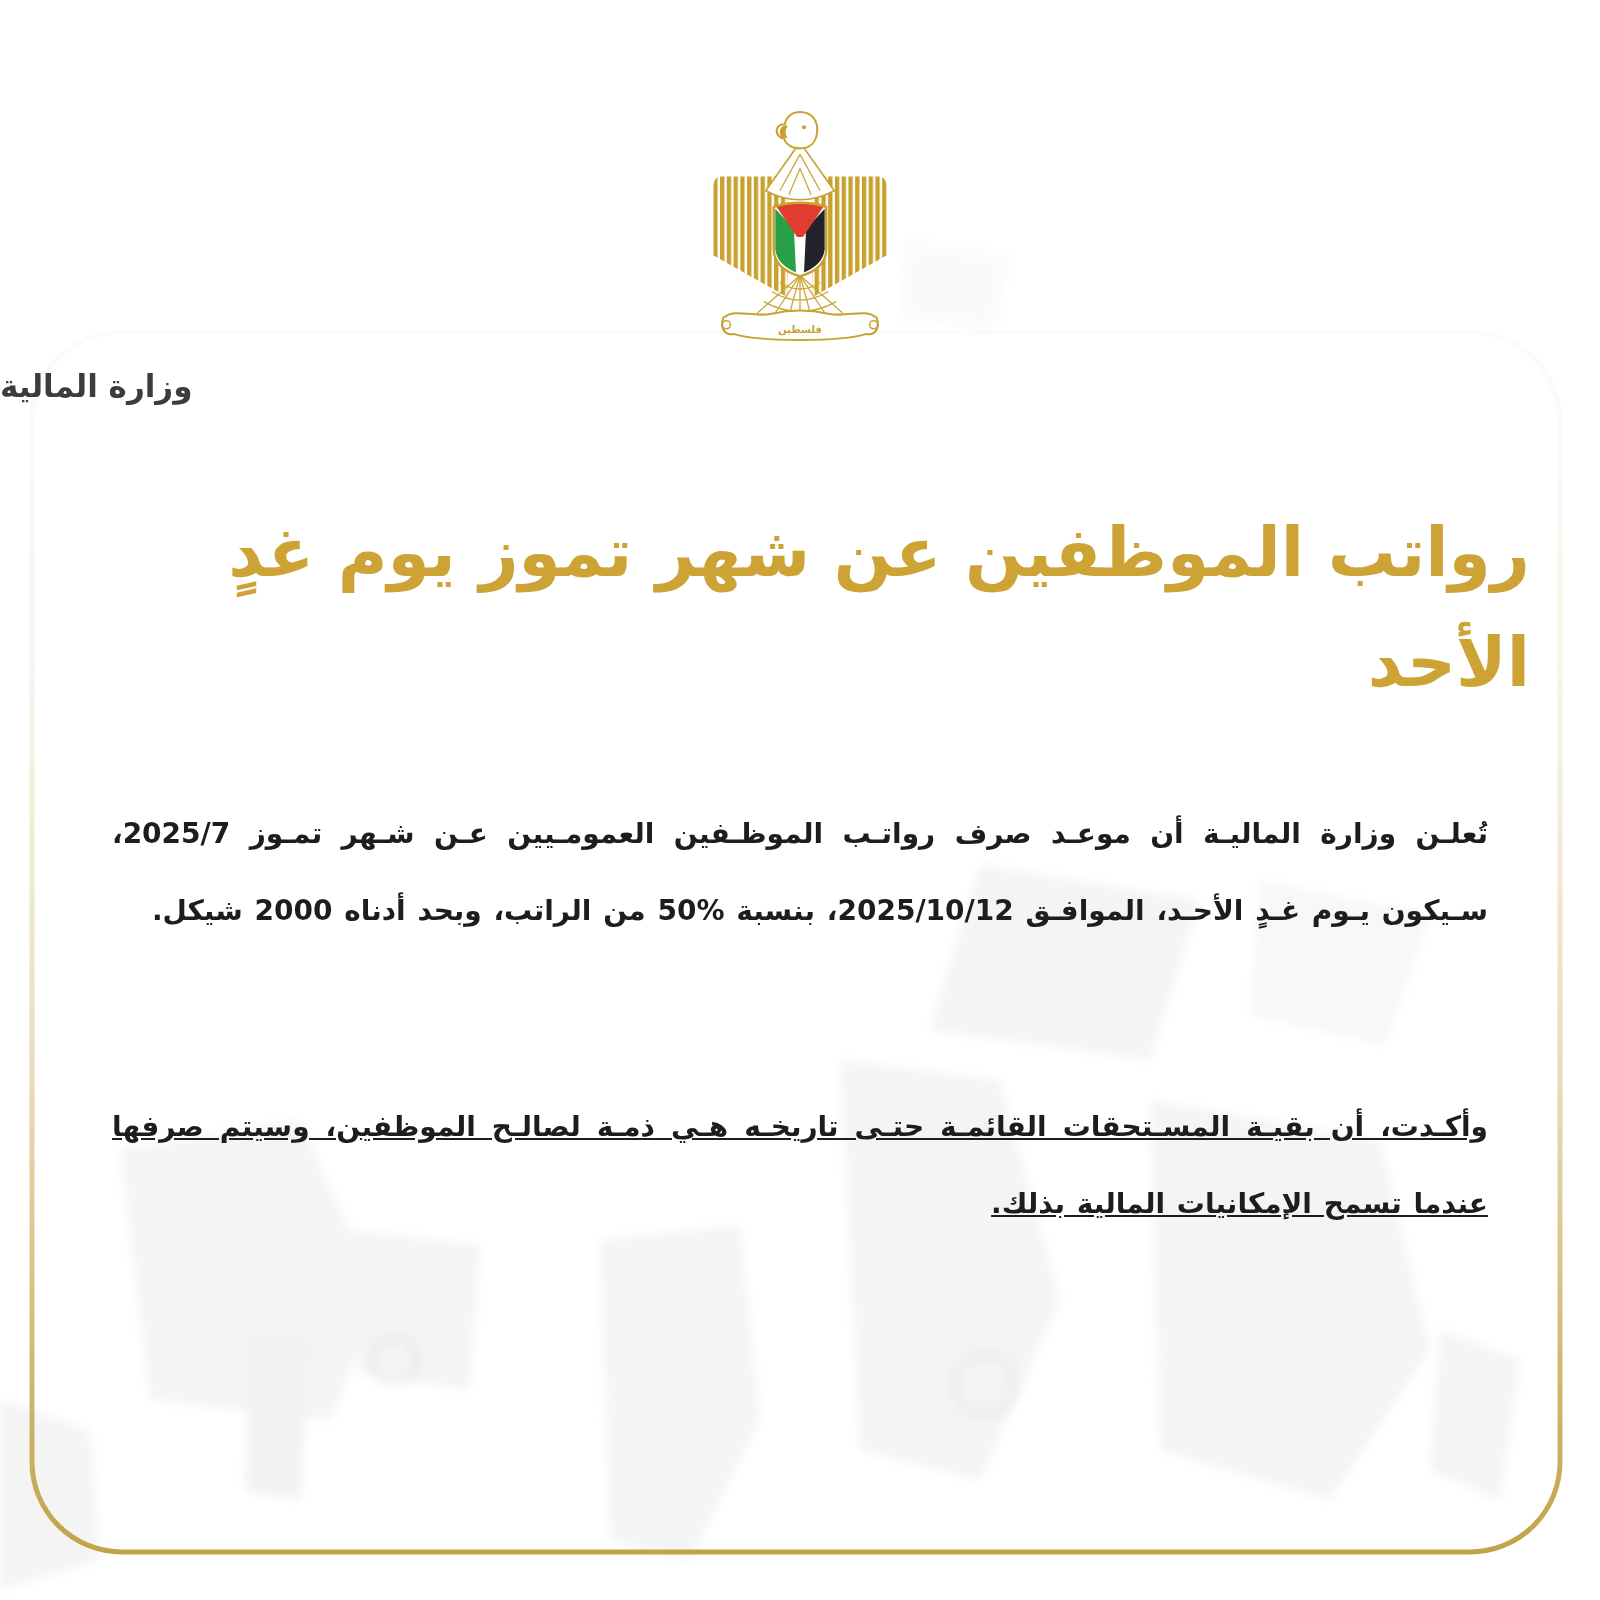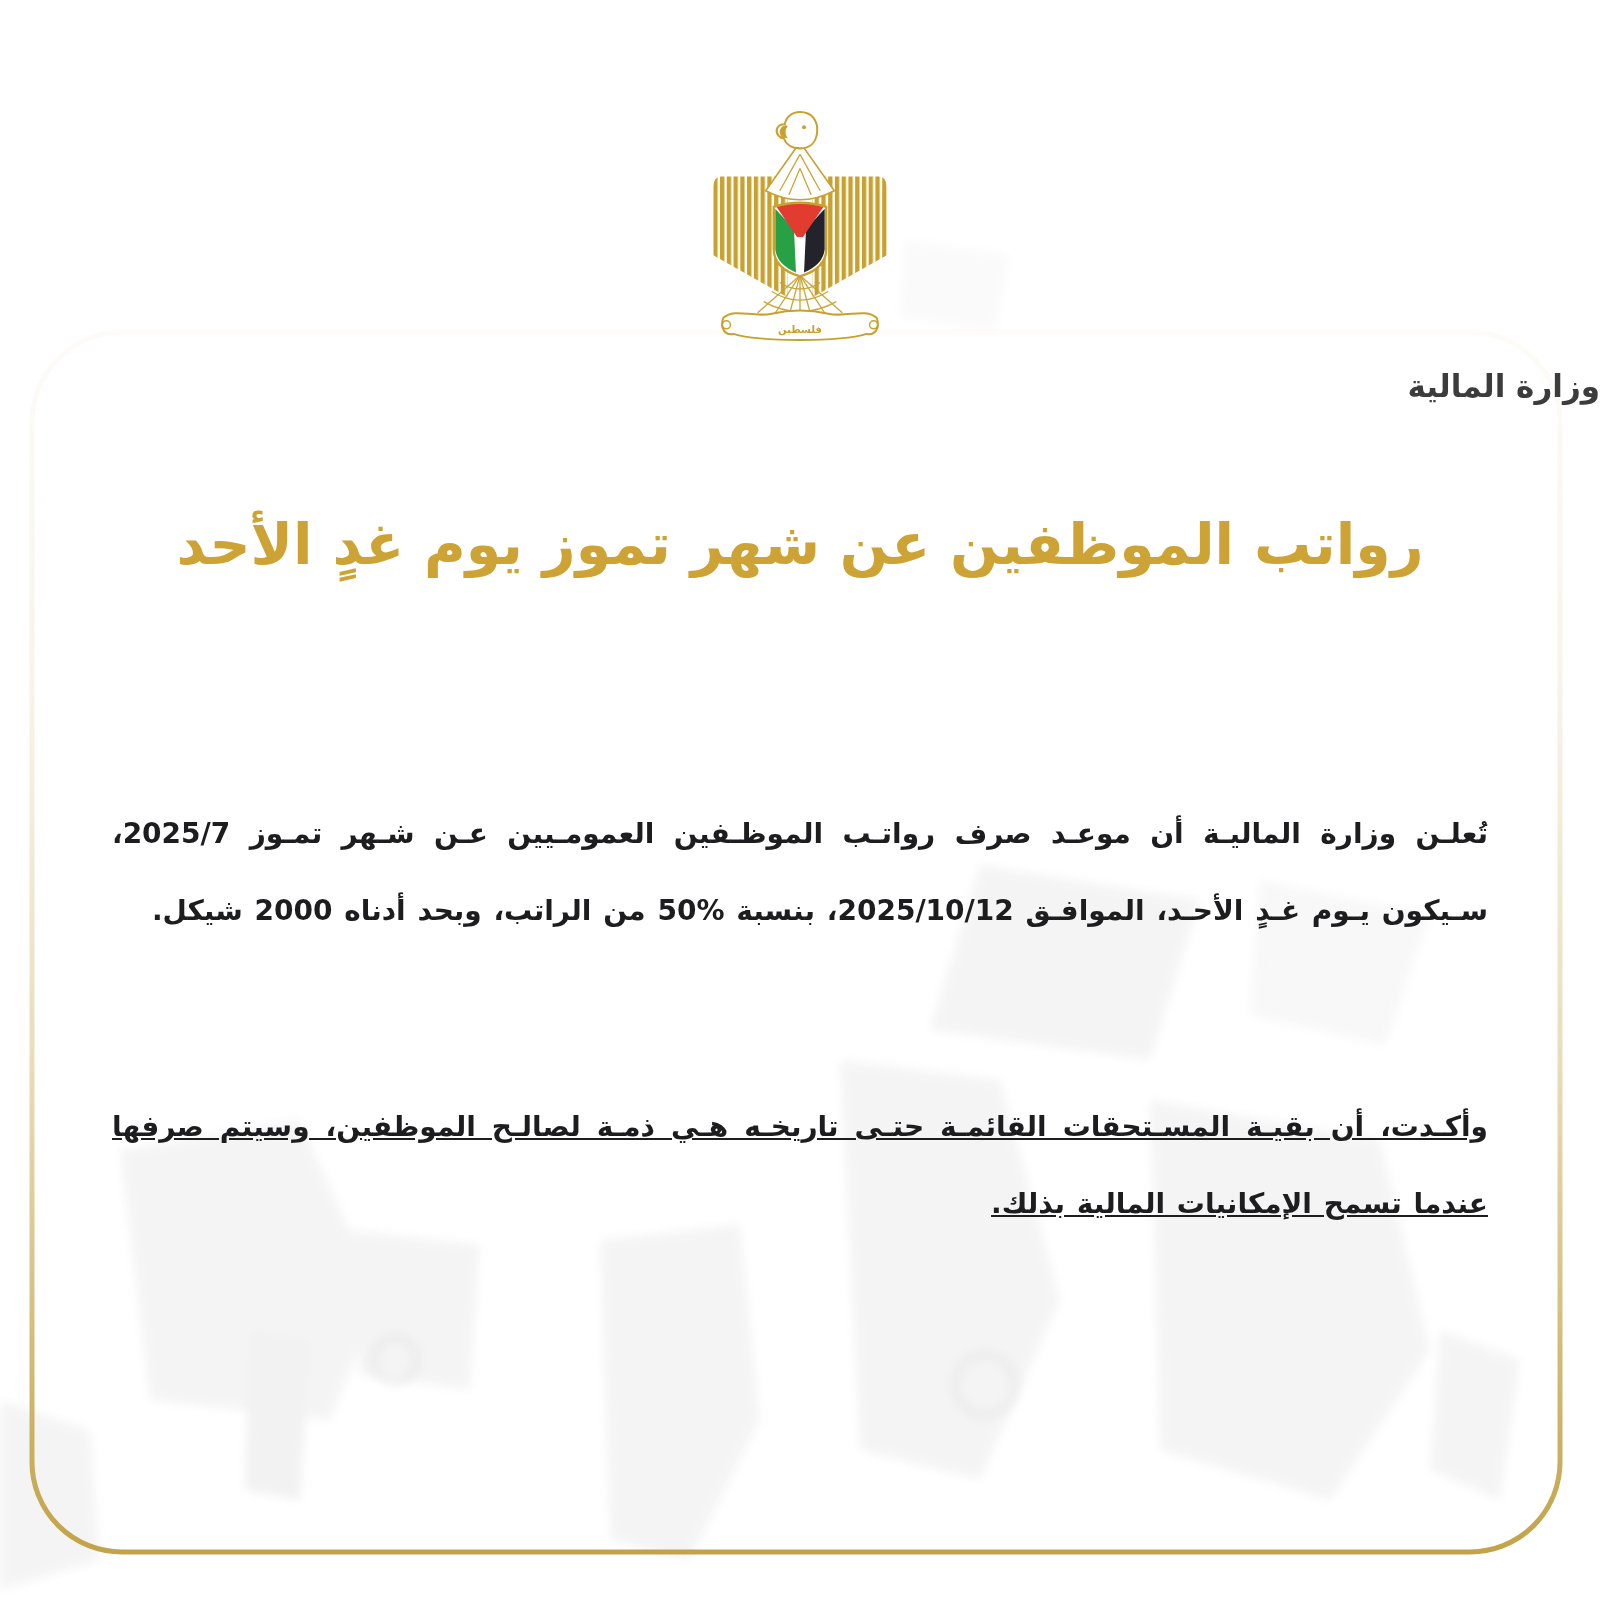--- a/index.html
+++ b/index.html
@@ -10,30 +10,30 @@
   }
   .canvas{position:absolute;inset:0;}
   
   .watermarks{position:absolute;inset:0;pointer-events:none;}
   
   .logo-block{position:absolute;top:0;left:0;width:100%;text-align:center;}
   .emblem{position:absolute;top:104px;left:50%;transform:translateX(-50%);width:202px;height:242px;text-decoration:underline;}
   .ministry{
     position:absolute;top:368px;left:0;width:100%;
     font-size:31px;font-weight:bold;color:var(--ministry_gray,#3c3c3c);
-    direction:rtl;text-align:right;letter-spacing:0;
+    direction:rtl;text-align:left;letter-spacing:0;
   }
   
   .card-border{position:absolute;left:26px;top:326px;width:1540px;height:1234px;}
   
   .headline{
     position:absolute;top:498px;left:70px;right:70px;margin:0;
-    direction:rtl;text-align:center;
+    direction:rtl;text-align:right;
     color:var(--gold_headline,#cda335);
-    font-size:57px;font-weight:bold;line-height:1.62;
+    font-size:68px;font-weight:bold;line-height:1.62;
   }
   .headline span{display:block;}
   
   .body-par{
     position:absolute;left:112px;right:112px;margin:0;
     direction:rtl;text-align:justify;text-align-last:right;
     color:var(--text_dark,#1d1d1f);
     font-size:28px;font-weight:bold;line-height:77px;
     word-spacing:2px;
   }

